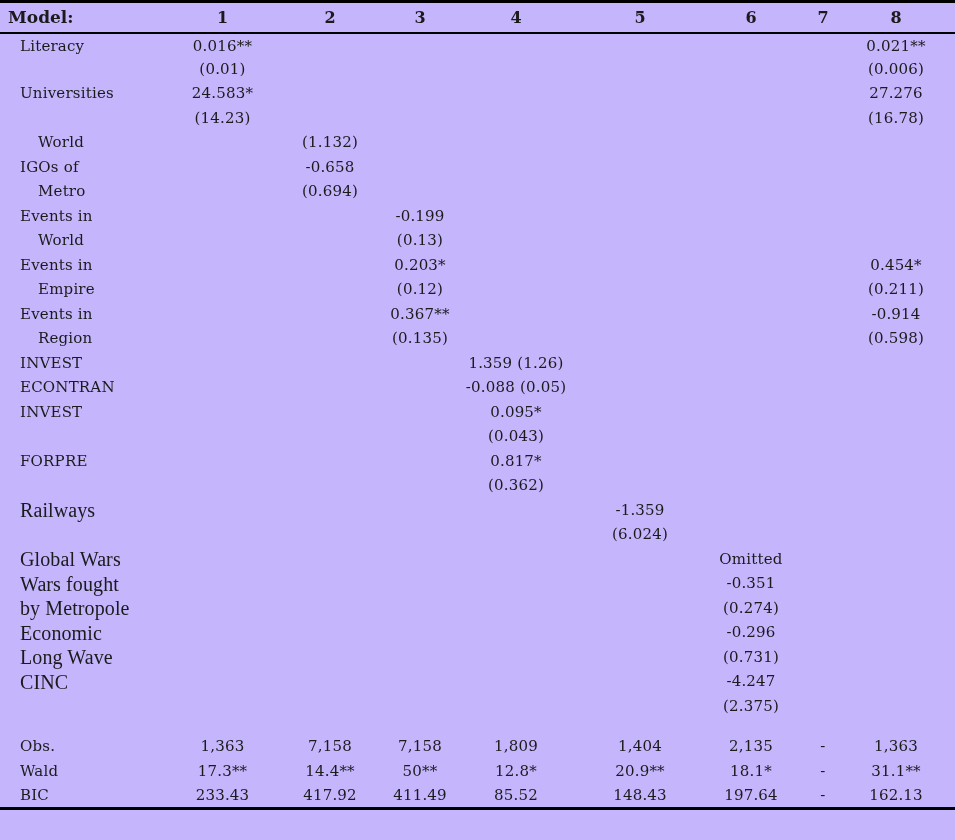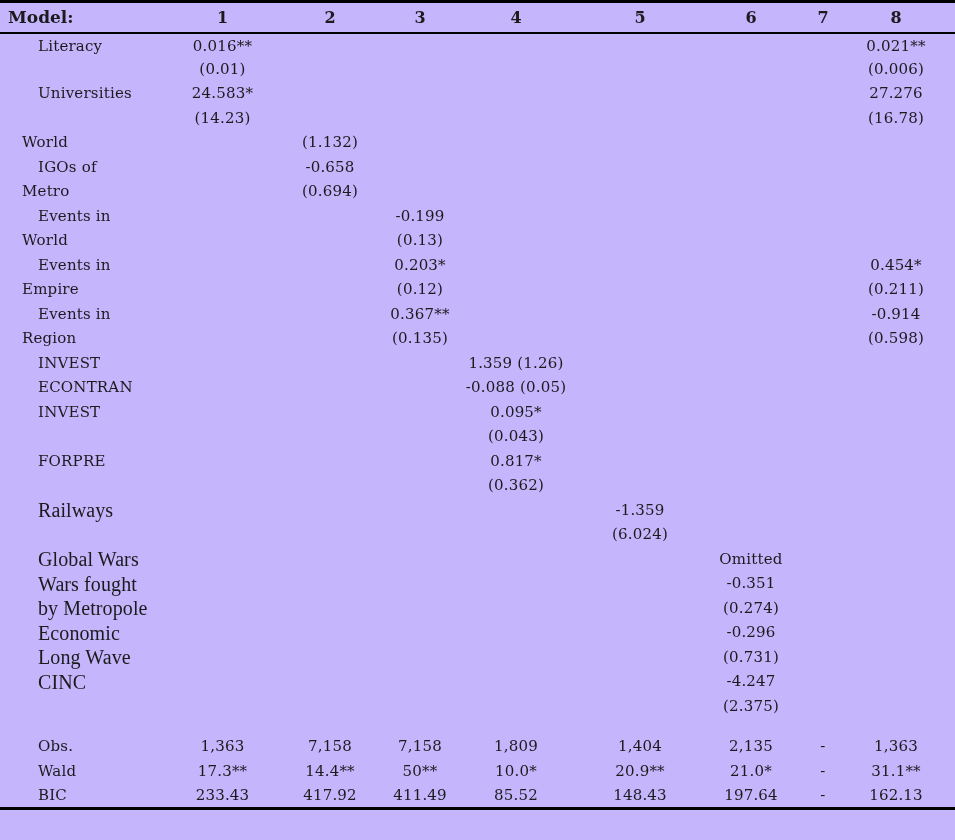--- a/index.html
+++ b/index.html
@@ -47,24 +47,24 @@
     padding: 0;
     font-size: 15px;
     text-align: center;
     vertical-align: middle;
     white-space: nowrap;
     line-height: 1;
     letter-spacing: 0.2px;
   }
   table.reg td.label {
     text-align: left;
+    padding-left: 20px;
+  }
+  table.reg td.label.indent {
     padding-left: 38px;
-  }
-  table.reg td.label.indent {
-    padding-left: 22px;
   }
   table.reg tr.font2 td.label {
     font-family: "Liberation Serif", serif;
     font-size: 20px;
     letter-spacing: 0.1px;
   }
   table.reg tr.spacer-row {
     height: 16px;
   }
   table.reg tbody tr:first-child td {
@@ -453,23 +453,23 @@
           <td>2,135</td>
           <td>-</td>
           <td>1,363</td>
           <td></td>
         </tr>
         <tr>
           <td class="label">Wald</td>
           <td>17.3**</td>
           <td>14.4**</td>
           <td>50**</td>
-          <td>10.0*</td>
+          <td>12.8*</td>
           <td>20.9**</td>
-          <td>21.0*</td>
+          <td>18.1*</td>
           <td>-</td>
           <td>31.1**</td>
           <td></td>
         </tr>
         <tr>
           <td class="label">BIC</td>
           <td>233.43</td>
           <td>417.92</td>
           <td>411.49</td>
           <td>85.52</td>

